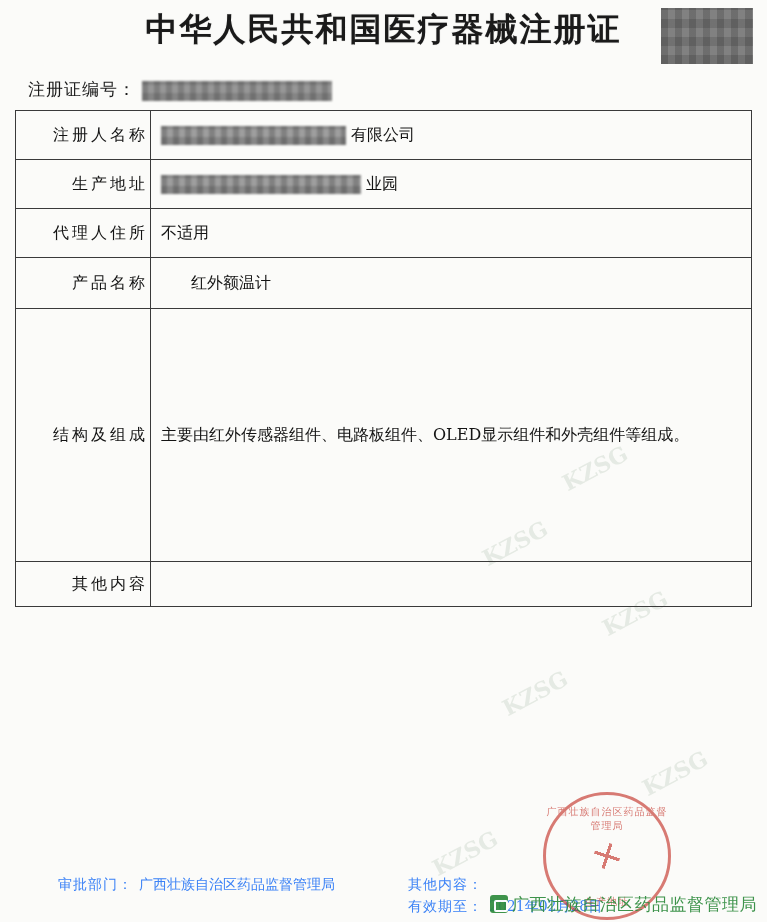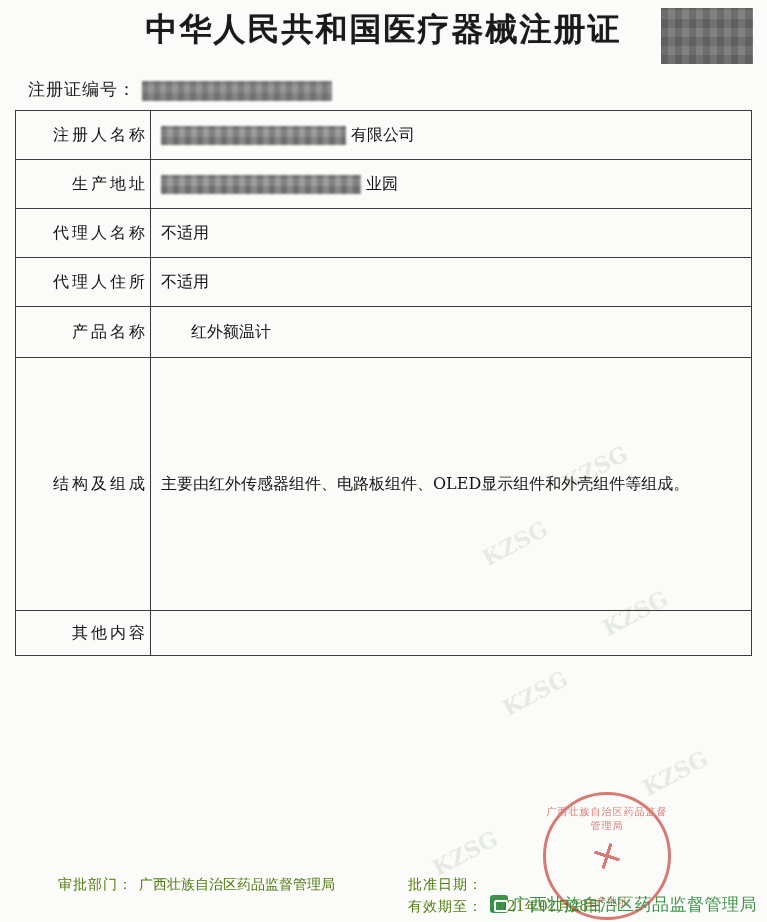--- a/index.html
+++ b/index.html
@@ -110,21 +110,21 @@
   }
   .rw-185 { width: 185px; }
   .rw-200 { width: 200px; }
   .footer {
     position: absolute;
     left: 15px;
     top: 876px;
     width: 742px;
     font-family: "DejaVu Serif", serif;
     font-size: 14px;
-    color: #4d7c0f;
+    color: #3b82f6;
   }
   .footer-row {
     display: flex;
     align-items: flex-start;
     height: 22px;
   }
   .f-left {
     width: 380px;
     display: flex;
     align-items: baseline;
@@ -262,24 +262,20 @@
         </td>
       </tr>
       <tr>
         <td class="label">生产地址</td>
         <td class="value mid" style="height:36px;">
           <span class="redact-bar rw-200"></span>
           <span>业园</span>
         </td>
       </tr>
       <tr>
-        <td class="label">代理人名称</td>
-        <td class="value mid" style="height:36px;">不适用</td>
-      </tr>
-      <tr>
         <td class="label">代理人住所</td>
         <td class="value mid" style="height:36px;">不适用</td>
       </tr>
       <tr>
         <td class="label">产品名称</td>
         <td class="value mid" style="height:38px;padding-left:40px;">红外额温计</td>
       </tr>
       <tr>
         <td class="label">结构及组成</td>
         <td class="value" style="height:240px;">主要由红外传感器组件、电路板组件、OLED显示组件和外壳组件等组成。</td>
@@ -292,21 +288,21 @@
     </tbody>
   </table>
 
   <div class="footer">
     <div class="footer-row">
       <div class="f-left">
         <span class="lab">审批部门：</span>
         <span>广西壮族自治区药品监督管理局</span>
       </div>
       <div class="f-right">
-        <span class="lab">批准日期：</span>
+        <span class="lab">其他内容：</span>
         <span></span>
       </div>
     </div>
     <div class="footer-row">
       <div class="f-left"></div>
       <div class="f-right">
         <span class="lab">有效期至：</span>
         <span>2021年02月28日</span>
       </div>
     </div>

